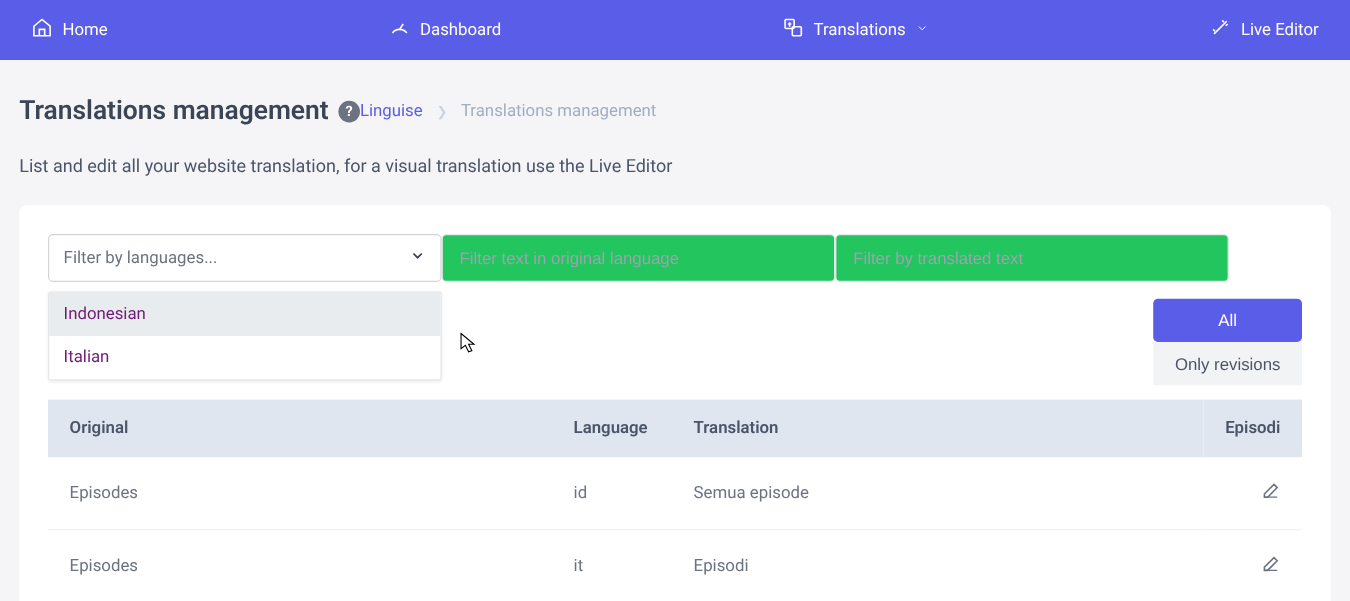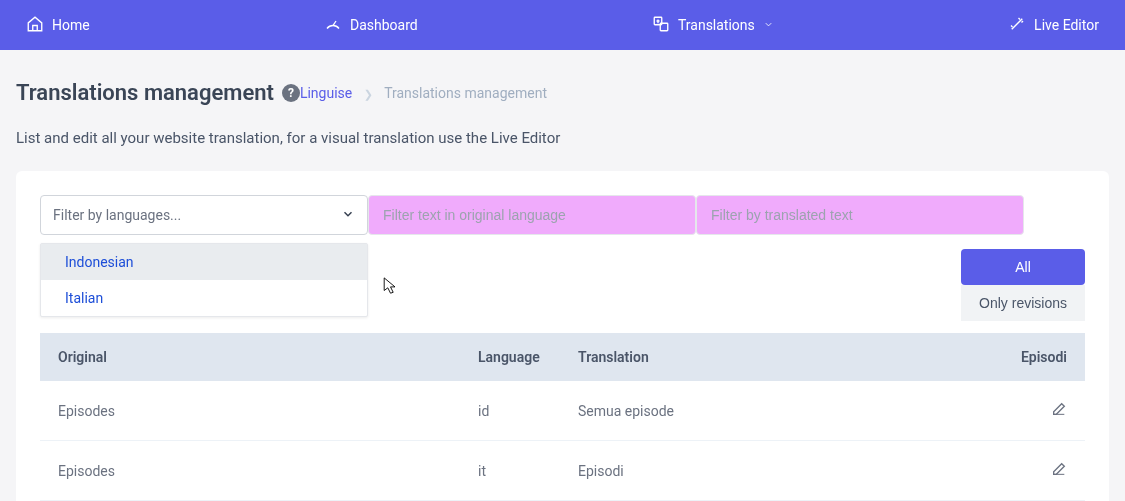--- a/index.html
+++ b/index.html
@@ -21,24 +21,24 @@
   
   .subtitle { font-size: 15px; color: #4a5568; margin-bottom: 24px; }
   
   .card { background: #fff; border-radius: 6px; padding: 24px; position: relative; }
   
   .filters-row { display: flex; margin-bottom: 14px; }
   .filter-wrap { position: relative; width: 328px; }
   .select-box { border: 1px solid #d1d5db; border-radius: 4px; height: 40px; display: flex; align-items: center; padding: 0 12px; justify-content: space-between; cursor: pointer; font-size: 14px; color: #6b7280; background: #fff; }
   .select-box svg { width: 14px; height: 14px; stroke: #374151; stroke-width: 2.5; fill: none; }
   .dropdown { position: absolute; top: 48px; left: 0; right: 0; background: #fff; border: 1px solid #e5e7eb; border-radius: 2px; box-shadow: 0 1px 3px rgba(0,0,0,0.08); z-index: 10; }
-  .dropdown-item { padding: 10px 24px; font-size: 14px; color: #1d4ed8; cursor: pointer; }
+  .dropdown-item { padding: 10px 12px; font-size: 14px; color: #701a75; cursor: pointer; }
   .dropdown-item.highlight { background: #e9ecef; }
   
-  .text-input { border: 1px solid #e5e7eb; border-radius: 4px; height: 40px; padding: 0 14px; font-size: 14px; color: #4a5568; width: 328px; background:#f0abfc; }
+  .text-input { border: 1px solid #e5e7eb; border-radius: 4px; height: 40px; padding: 0 14px; font-size: 14px; color: #4a5568; width: 328px; background:#22c55e; }
   .text-input::placeholder { color: #9ca3af; }
   
   .toggle-row { display: flex; justify-content: flex-end; margin-bottom: 12px; }
   .toggle-group { display: flex; flex-direction: column; }
   .toggle-btn { border: none; padding: 10px 18px; font-size: 14px; cursor: pointer; background: #f1f3f5; color: #4a5568; }
   .toggle-btn.active { background: #5a5de8; color: #fff; border-radius: 4px; }
   
   .tbl { width: 100%; border-collapse: collapse; }
   .tbl thead th { background: #dfe6ef; color: #4a5568; font-weight: 600; font-size: 14px; text-align: left; padding: 16px 18px; }
   .tbl thead th:last-child { text-align: right; }

